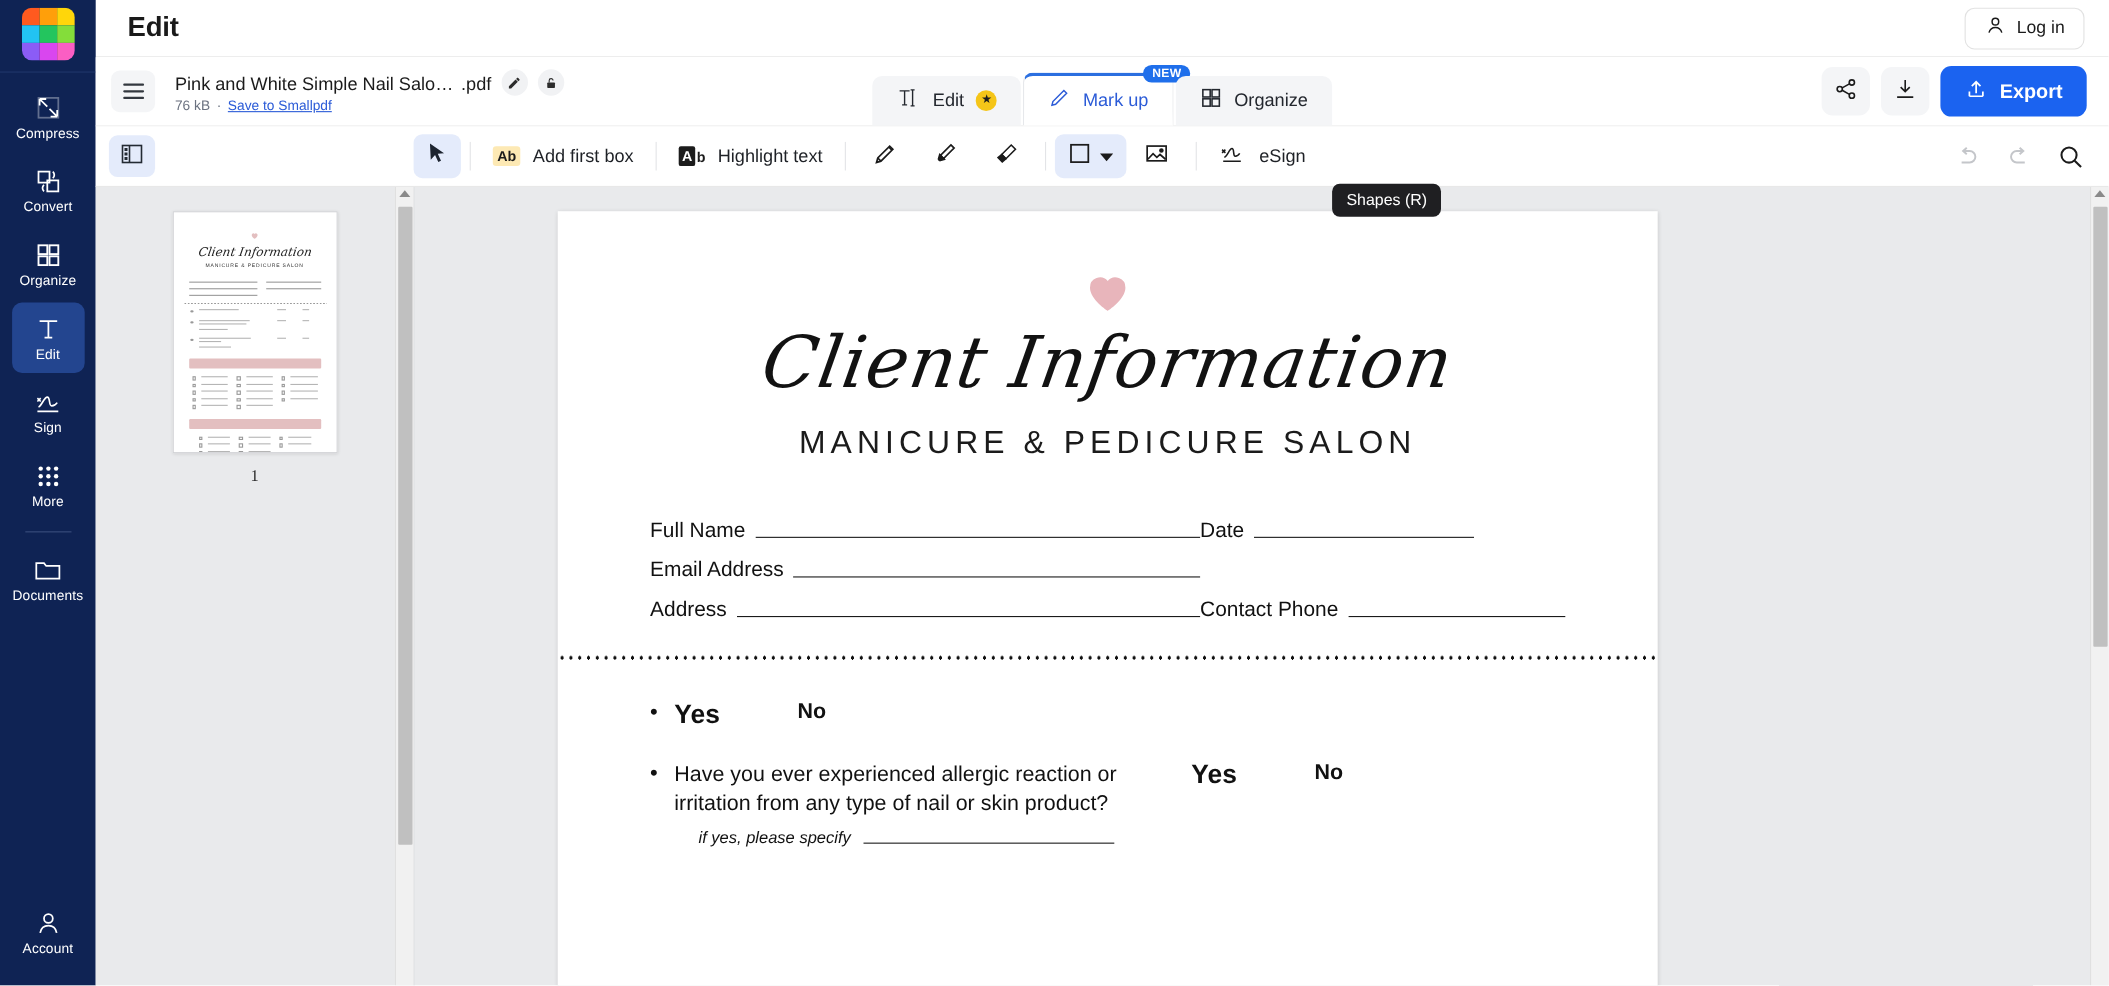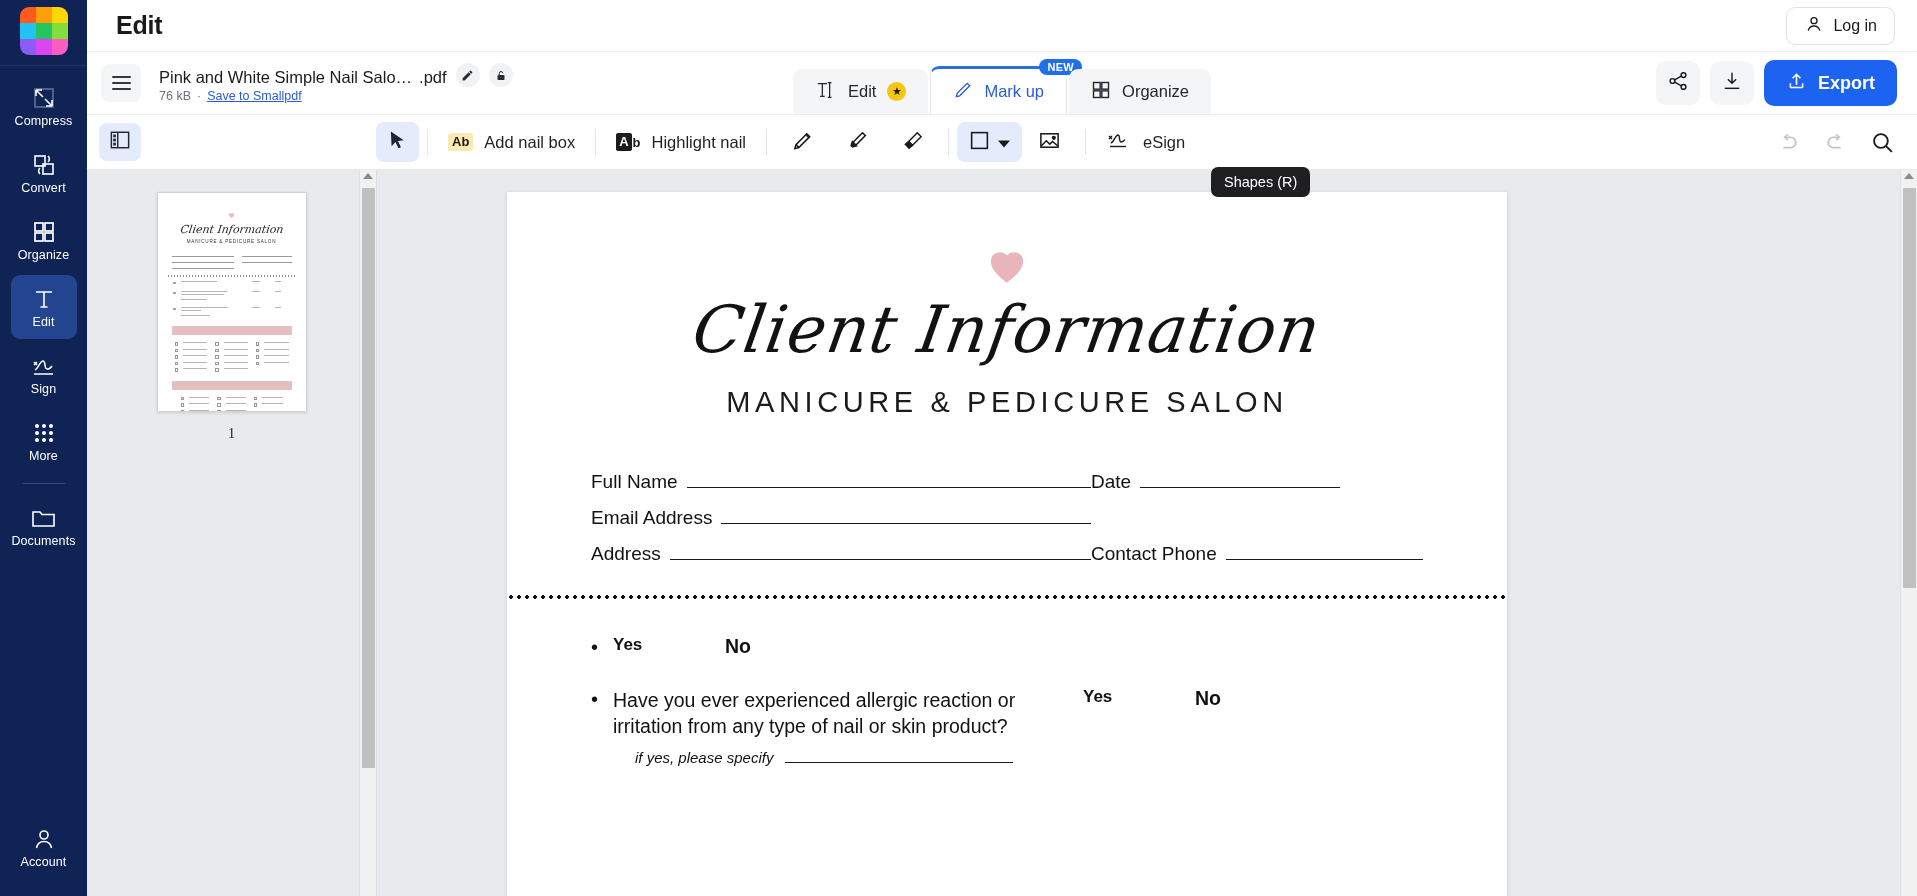--- a/index.html
+++ b/index.html
@@ -212,21 +212,21 @@
   .fline { flex: 1; border-bottom: 1.6px solid #1a1a1a; margin-left: 9px; margin-bottom: 5px; }
   .dotted-sep {
     margin: 30px 0 0 0; height: 4px;
     background-image: radial-gradient(circle, #111 1.6px, transparent 1.7px);
     background-size: 8px 4px; background-repeat: repeat-x;
   }
   .qlist { padding: 36px 84px 0 84px; }
   .qrow { display: flex; align-items: flex-start; margin-bottom: 27px; }
   .qbullet { width: 22px; font-size: 20px; line-height: 1.25; color: #111; }
   .qtext { width: 470px; font-size: 19.5px; line-height: 1.35; color: #111; }
-  .qyes { width: 112px; font-size: 17px; font-weight: bold; color: #111; }
+  .qyes { width: 112px; font-size: 24px; font-weight: bold; color: #111; }
   .qno  { font-size: 19.5px; font-weight: bold; color: #111; }
   .qspec { margin-left: 22px; margin-top: 9px; display: flex; align-items: flex-end; }
   .qspec-label { font-size: 15px; font-style: italic; color: #111; }
   .qspec-line { width: 228px; border-bottom: 1.8px solid #1a1a1a; margin-left: 12px; margin-bottom: 3px; }
 
   
   .mini { position: absolute; inset: 0; padding: 7px 9px; transform-origin: top left; }
   .mini-heart { text-align: center; margin-top: 5px; }
   .mini-script { text-align: center; font-family: "DejaVu Serif", serif; font-style: italic; font-size: 11px; color: #222; transform: skewX(-9deg); }
   .mini-sub { text-align: center; font-size: 4.6px; letter-spacing: .75px; color: #333; margin-top: 3px; }
@@ -484,31 +484,31 @@
             <svg width="19" height="21" viewBox="0 0 20 22" fill="#1d2430">
               <path d="M3 1.5l13.5 9.2-6 .7 3.1 6.6-2.6 1.2-3.1-6.6-4.1 4.4z"></path>
             </svg>
           </span>
         </div>
 
         <div class="tool-sep"></div>
 
         <div class="tool">
           <span class="ab-badge">Ab</span>
-          <span>Add nail box</span>
+          <span>Add first box</span>
         </div>
 
         <div class="tool-sep"></div>
 
         <div class="tool">
           <span style="display:flex;align-items:center;gap:1px;">
             <span class="ab-badge-dark">A</span>
             <span style="font-weight:bold;font-size:13px;color:#1c1c1c;">b</span>
           </span>
-          <span>Highlight nail</span>
+          <span>Highlight text</span>
         </div>
 
         <div class="tool-sep"></div>
 
         <div class="tool" style="padding:0 16px;">
           <span>
             <svg width="23" height="23" viewBox="0 0 24 24" fill="none" stroke="#1b1b1b" stroke-width="1.6">
               <path d="M4 20.5l1.2-4.2L16.5 5l3 3L8.2 19.3 4 20.5z"></path>
               <path d="M5.2 16.3l3 3"></path>
                 <path d="M15.6 5.9l3 3"></path>

